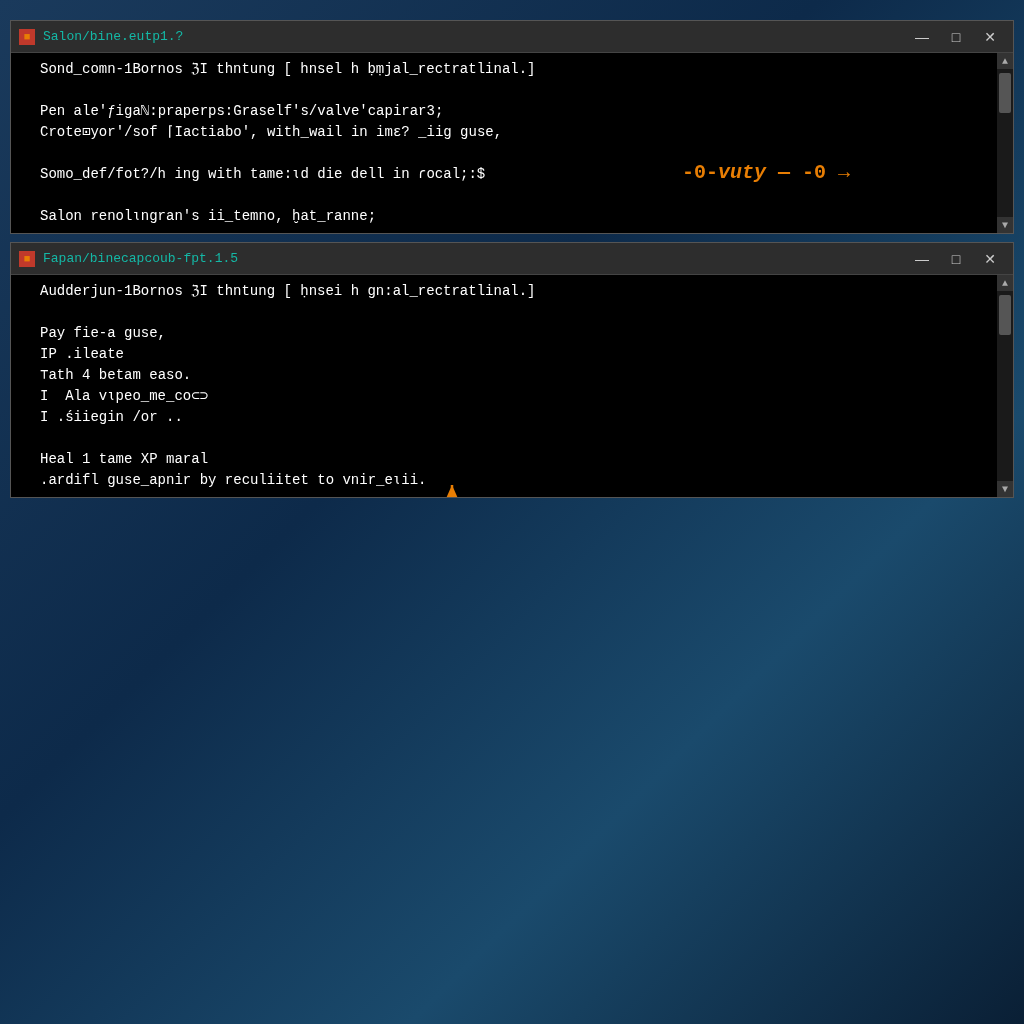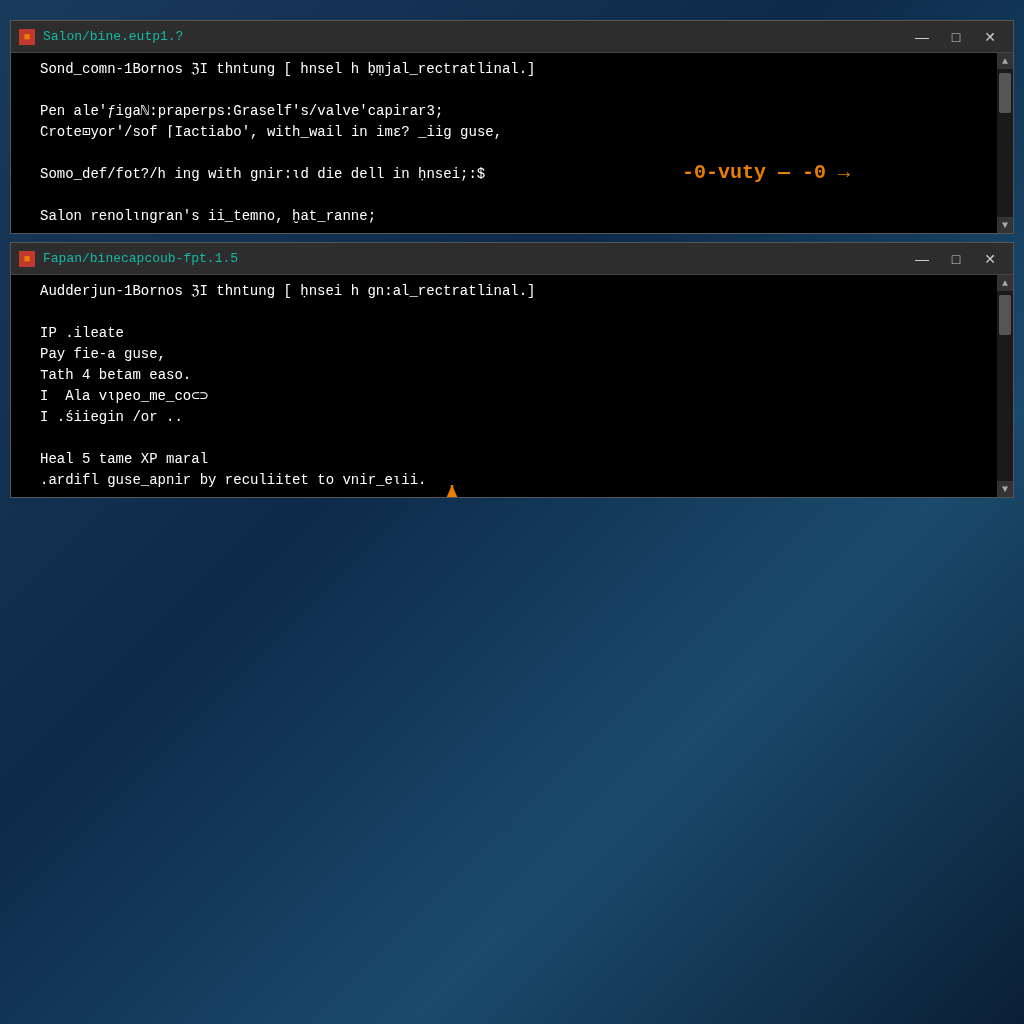--- a/index.html
+++ b/index.html
@@ -171,26 +171,26 @@
       <button class="win-btn">□</button>
       <button class="win-btn close">✕</button>
     </div>
   </div>
   <div class="terminal-body term1-body" style="position:relative;">
     <span class="terminal-line">Sond_comn-1Bornos ℨI thntung [ hnsel h ḅṃjal_rectratlinal.]</span>
     <span class="empty-line"></span>
     <span class="terminal-line">Pen ale'ƒigaℕ:praperps:Graself's/valve'capirar3;</span>
     <span class="terminal-line">Crote⊡yor'/sof ⌈Iactiabo', with_wail in imε? _iig guse,</span>
     <span class="empty-line"></span>
-    <span class="terminal-line">Somo_def/fot?/h ing with gnir:ɩd die dell in ḥnsei;:$</span>
+    <span class="terminal-line">Somo_def/fot?/h ing with tame:ɩd die dell in ɾocal;:$</span>
     <span class="empty-line"></span>
     <span class="terminal-line">Salon renolɩngran's ii_temno, ḫat_ranne;</span>
 
     <div class="annotation" style="top: 105px; left: 650px; font-size: 20px;">
-      -0-<span style="">vuty</span> — -0 →
+      -0-<span style="font-style:italic;">vuty</span> — -0 →
     </div>
 
     <div class="scrollbar">
       <div class="scroll-arrow">▲</div>
       <div style="flex:1; width:100%; position:relative;">
         <div class="scroll-thumb" style="margin-top:4px;"></div>
       </div>
       <div class="scroll-arrow">▼</div>
     </div>
   </div>
@@ -206,27 +206,27 @@
     </div>
     <div class="window-controls">
       <button class="win-btn">—</button>
       <button class="win-btn">□</button>
       <button class="win-btn close">✕</button>
     </div>
   </div>
   <div class="terminal-body term2-body" style="position:relative;">
     <span class="terminal-line">Audderjun-1Bornos ℨI thntung [ ḥnsei h gn:al_rectratlinal.]</span>
     <span class="empty-line"></span>
+    <span class="terminal-line">Pay fie-a guse,</span>
     <span class="terminal-line">IP .ileate</span>
-    <span class="terminal-line">Pay fie-a guse,</span>
     <span class="terminal-line">⊤ath 4 betam easo.</span>
     <span class="terminal-line">I  Ala vɩpeo_me_co⊂⊃</span>
     <span class="terminal-line">I .śiiegin /or ..</span>
     <span class="empty-line"></span>
-    <span class="terminal-line">Heal 5 tame XP maral</span>
+    <span class="terminal-line">Heal 1 tame XP maral</span>
     <span class="terminal-line">.ardifl guse_apnir by reculiitet to vnir_eɩii.</span>
 
     <svg class="arrow-svg" style="top:220px; left:100px;" width="120" height="100">
       <line x1="10" y1="90" x2="80" y2="20" stroke="#e87e04" stroke-width="2.5"></line>
       <polygon points="10,90 28,78 18,96" fill="#e87e04"></polygon>
     </svg>
 
     <svg class="arrow-svg" style="top:200px; left:380px;" width="80" height="100">
       <line x1="40" y1="90" x2="40" y2="10" stroke="#e87e04" stroke-width="2.5"></line>
       <polygon points="40,10 32,28 48,28" fill="#e87e04"></polygon>

